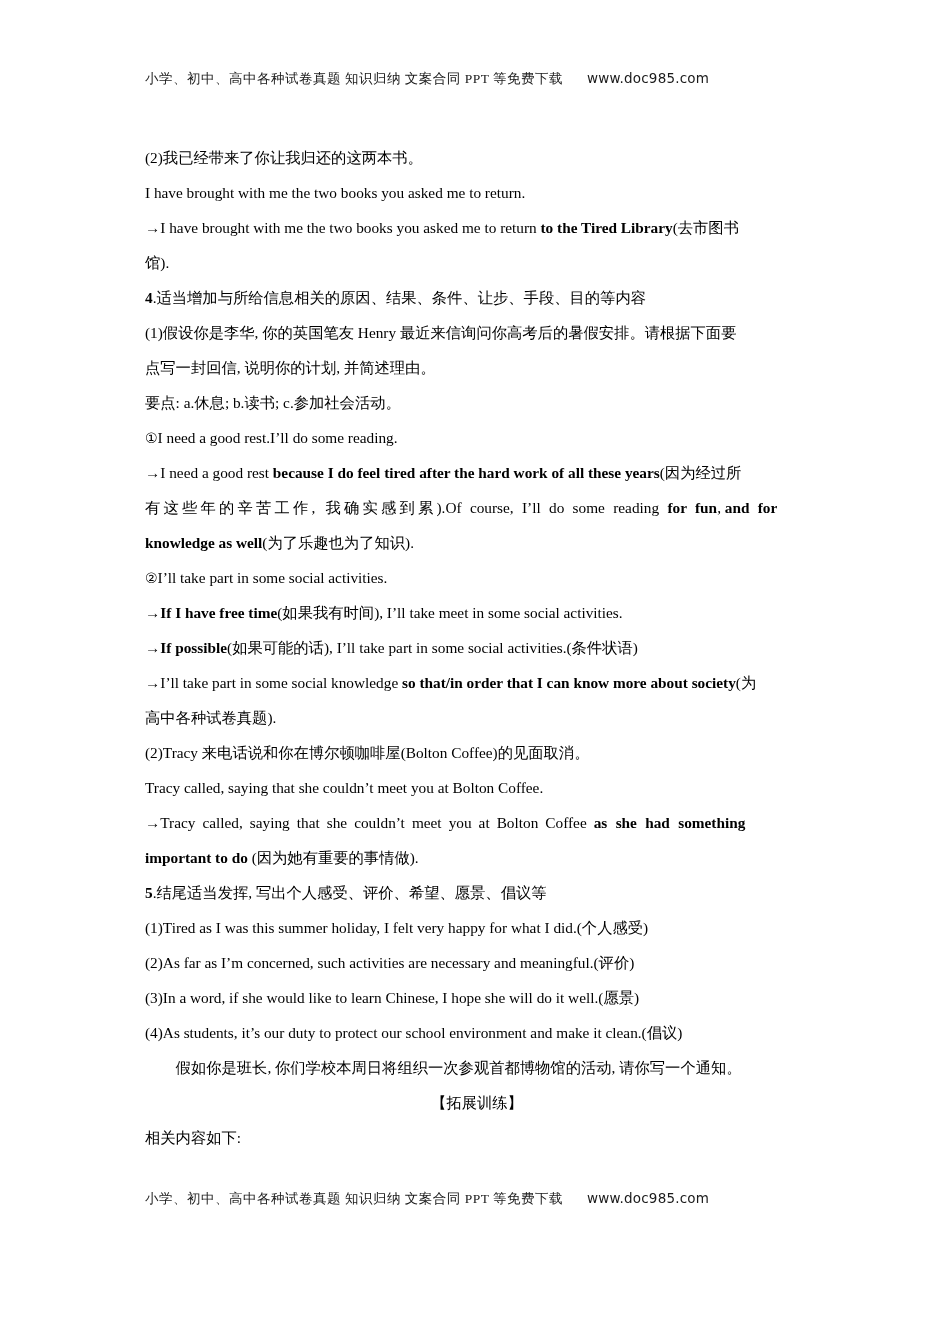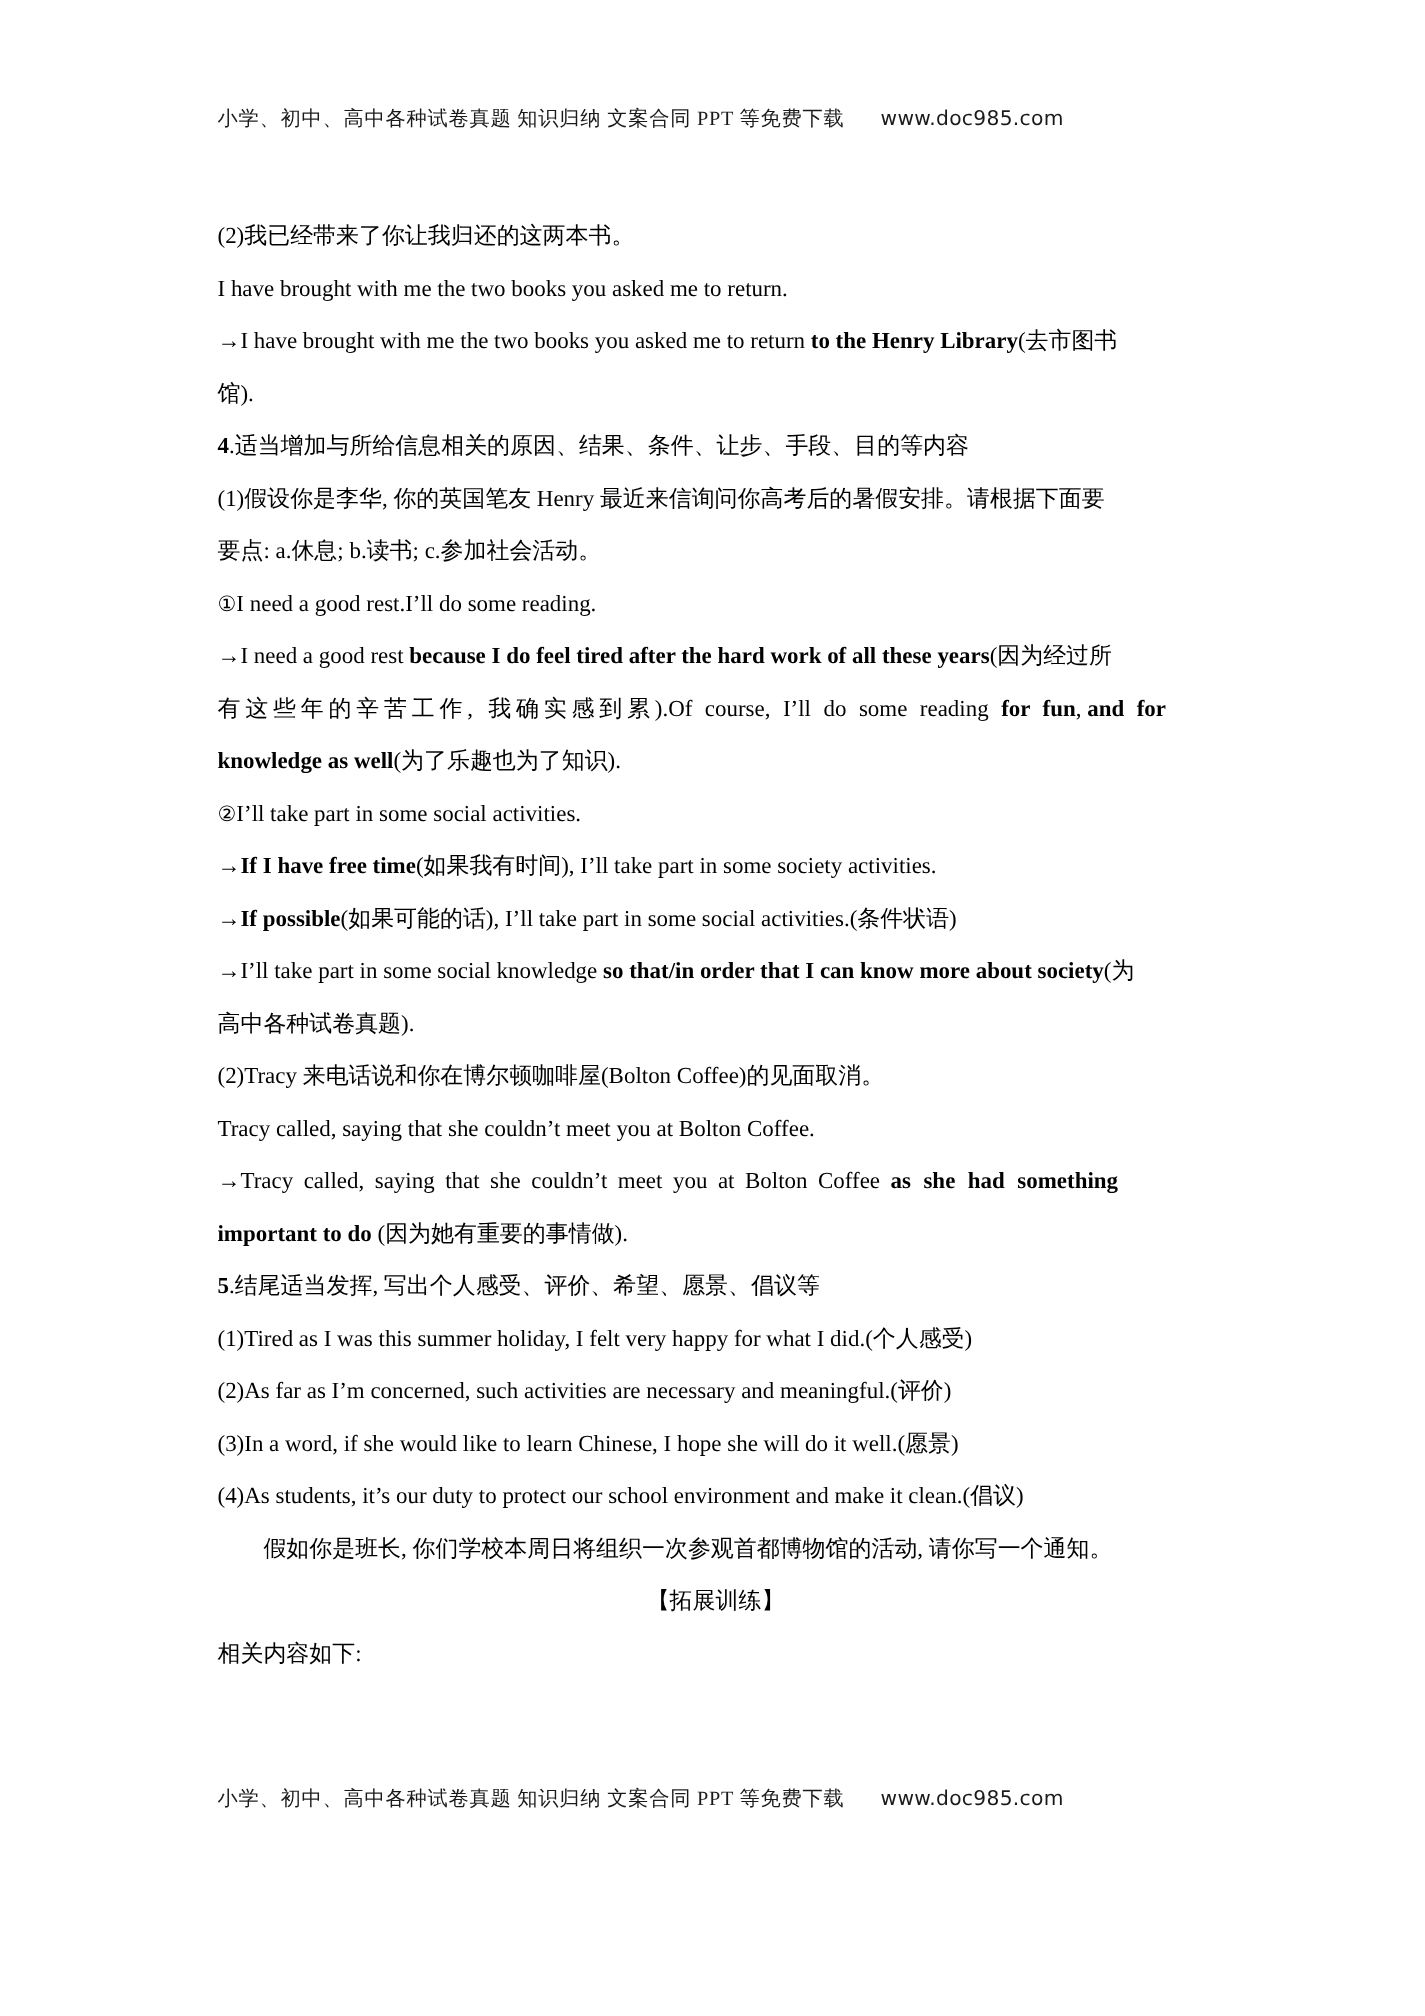--- a/index.html
+++ b/index.html
@@ -80,35 +80,38 @@
 
     <div class="ln">
       <span>(2)我已经带来了你让我归还的这两本书。</span>
     </div>
 
     <div class="ln">
       <span>I have brought with me the two books you asked me to return.</span>
     </div>
 
     <div class="ln">
-      <span>→I have brought with me the two books you asked me to return </span><b>to the Henry Library</b><span>(去市图书</span>
+      <span>→I have brought with me the two books you asked me to return </span><b>to the Tired Library</b><span>(去市图书</span>
     </div>
 
     <div class="ln">
       <span>馆).</span>
     </div>
 
     <div class="ln">
       <b>4</b><span>.适当增加与所给信息相关的原因、结果、条件、让步、手段、目的等内容</span>
     </div>
 
     <div class="ln">
       <span>(1)假设你是李华, 你的英国笔友 Henry 最近来信询问你高考后的暑假安排。请根据下面要</span>
     </div>
 
+    <div class="ln">
+      <span>点写一封回信, 说明你的计划, 并简述理由。</span>
+    </div>
 
     <div class="ln">
       <span>要点: a.休息; b.读书; c.参加社会活动。</span>
     </div>
 
     <div class="ln">
       <span class="circnum">①</span><span>I need a good rest.I’ll do some reading.</span>
     </div>
 
     <div class="ln">
@@ -121,21 +124,21 @@
 
     <div class="ln">
       <b>knowledge as well</b><span>(为了乐趣也为了知识).</span>
     </div>
 
     <div class="ln">
       <span class="circnum">②</span><span>I’ll take part in some social activities.</span>
     </div>
 
     <div class="ln">
-      <span>→</span><b>If I have free time</b><span>(如果我有时间), I’ll take part in some society activities.</span>
+      <span>→</span><b>If I have free time</b><span>(如果我有时间), I’ll take meet in some social activities.</span>
     </div>
 
     <div class="ln">
       <span>→</span><b>If possible</b><span>(如果可能的话), I’ll take part in some social activities.(条件状语)</span>
     </div>
 
     <div class="ln">
       <span>→I’ll take part in some social knowledge </span><b>so that/in order that I can know more about society</b><span>(为</span>
     </div>
 

